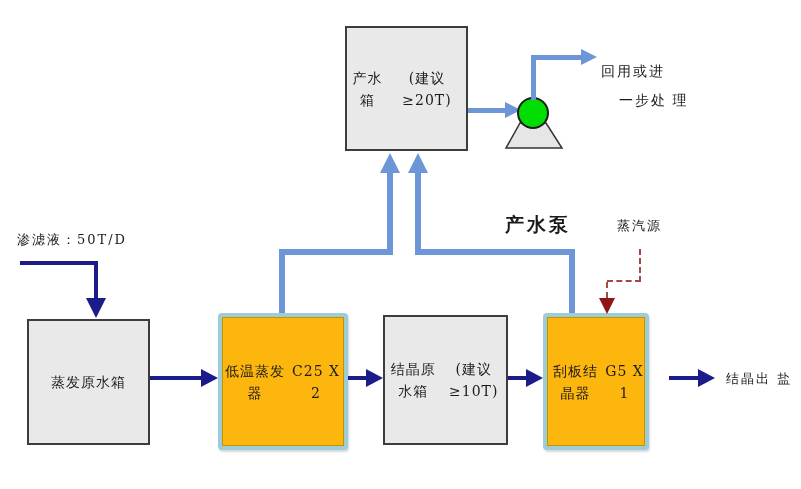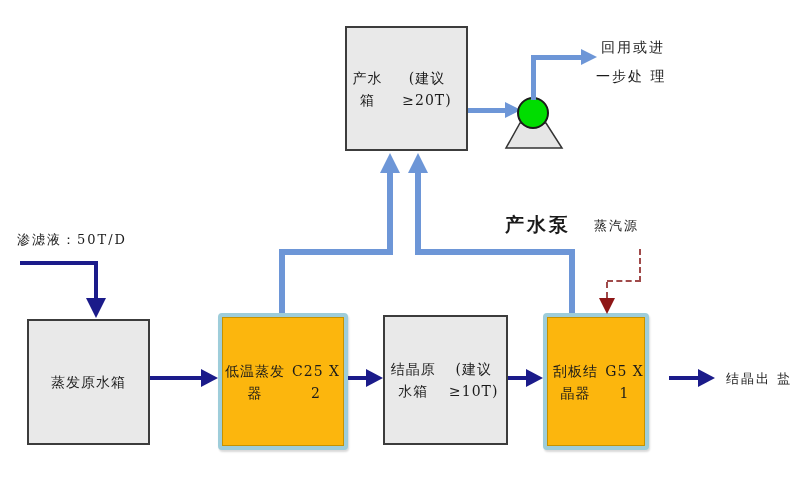--- a/index.html
+++ b/index.html
@@ -32,21 +32,21 @@
   .arr.r-steel{border-top:8px solid transparent;border-bottom:8px solid transparent;border-left:16px solid var(--steel,#6d96d7);}
   .arr.up-steel{border-left:10px solid transparent;border-right:10px solid transparent;border-bottom:20px solid var(--steel,#6d96d7);}
   .arr.down-navy{border-left:10px solid transparent;border-right:10px solid transparent;border-top:20px solid var(--navy,#1b1b8a);}
   .arr.down-red{border-left:8px solid transparent;border-right:8px solid transparent;border-top:16px solid var(--darkred,#8e1616);}
   
   .dash-v{position:absolute;width:0;border-left:2px dashed var(--dashred,#a04a4a);}
   .dash-h{position:absolute;height:0;border-top:2px dashed var(--dashred,#a04a4a);}
   
   .lbl{position:absolute;font-size:13px;letter-spacing:2px;white-space:nowrap;}
   .lbl.big{font-size:19px;font-weight:bold;letter-spacing:3px;margin-top:46px;}
-  .lbl.reuse{font-size:14px;}
+  .lbl.reuse{font-size:14px;margin-top:24px;}
   
   .pump-tri{fill:#e6e6e6;stroke:#333;stroke-width:1.5;}
   .pump-circle{fill:var(--pumpgreen,#00dd00);stroke:#1a1a1a;stroke-width:2;}
 </style>
 </head>
 <body>
 
 <div id="canvas">
 
   <div class="lbl" style="left:17px;top:231px;text-align:center;">渗滤液：50T/D</div>
@@ -107,21 +107,21 @@
   <svg style="position:absolute;left:498px;top:93px;" width="72" height="58" viewBox="0 0 72 58">
     <polygon class="pump-tri" points="22,30 48,30 64,55 8,55"></polygon>
     <circle class="pump-circle" cx="35" cy="20" r="15"></circle>
   </svg>
   <div class="lbl big" style="left:505px;top:166px;">产水泵</div>
 
   <div class="vline steel" style="left:531px;top:55px;width:5px;height:45px;"></div>
   <div class="hline steel" style="left:531px;top:55px;width:50px;height:5px;"></div>
   <div class="arr r-steel" style="left:581px;top:49px;"></div>
   <div class="lbl reuse" style="left:601px;top:39px;">回用或进</div>
-  <div class="lbl reuse" style="left:596px;top:68px;">一步处 理</div>
+  <div class="lbl reuse" style="left:619px;top:68px;font-family:Liberation Serif, serif;">一步处 理</div>
 
-  <div class="lbl" style="left:594px;top:217px;">蒸汽源</div>
+  <div class="lbl" style="left:617px;top:217px;">蒸汽源</div>
   <div class="dash-v" style="left:639px;top:249px;height:33px;"></div>
   <div class="dash-h" style="left:607px;top:280px;width:34px;"></div>
   <div class="dash-v" style="left:606px;top:282px;height:16px;"></div>
   <div class="arr down-red" style="left:599px;top:298px;"></div>
 
 </div>
 
 </body></html>

